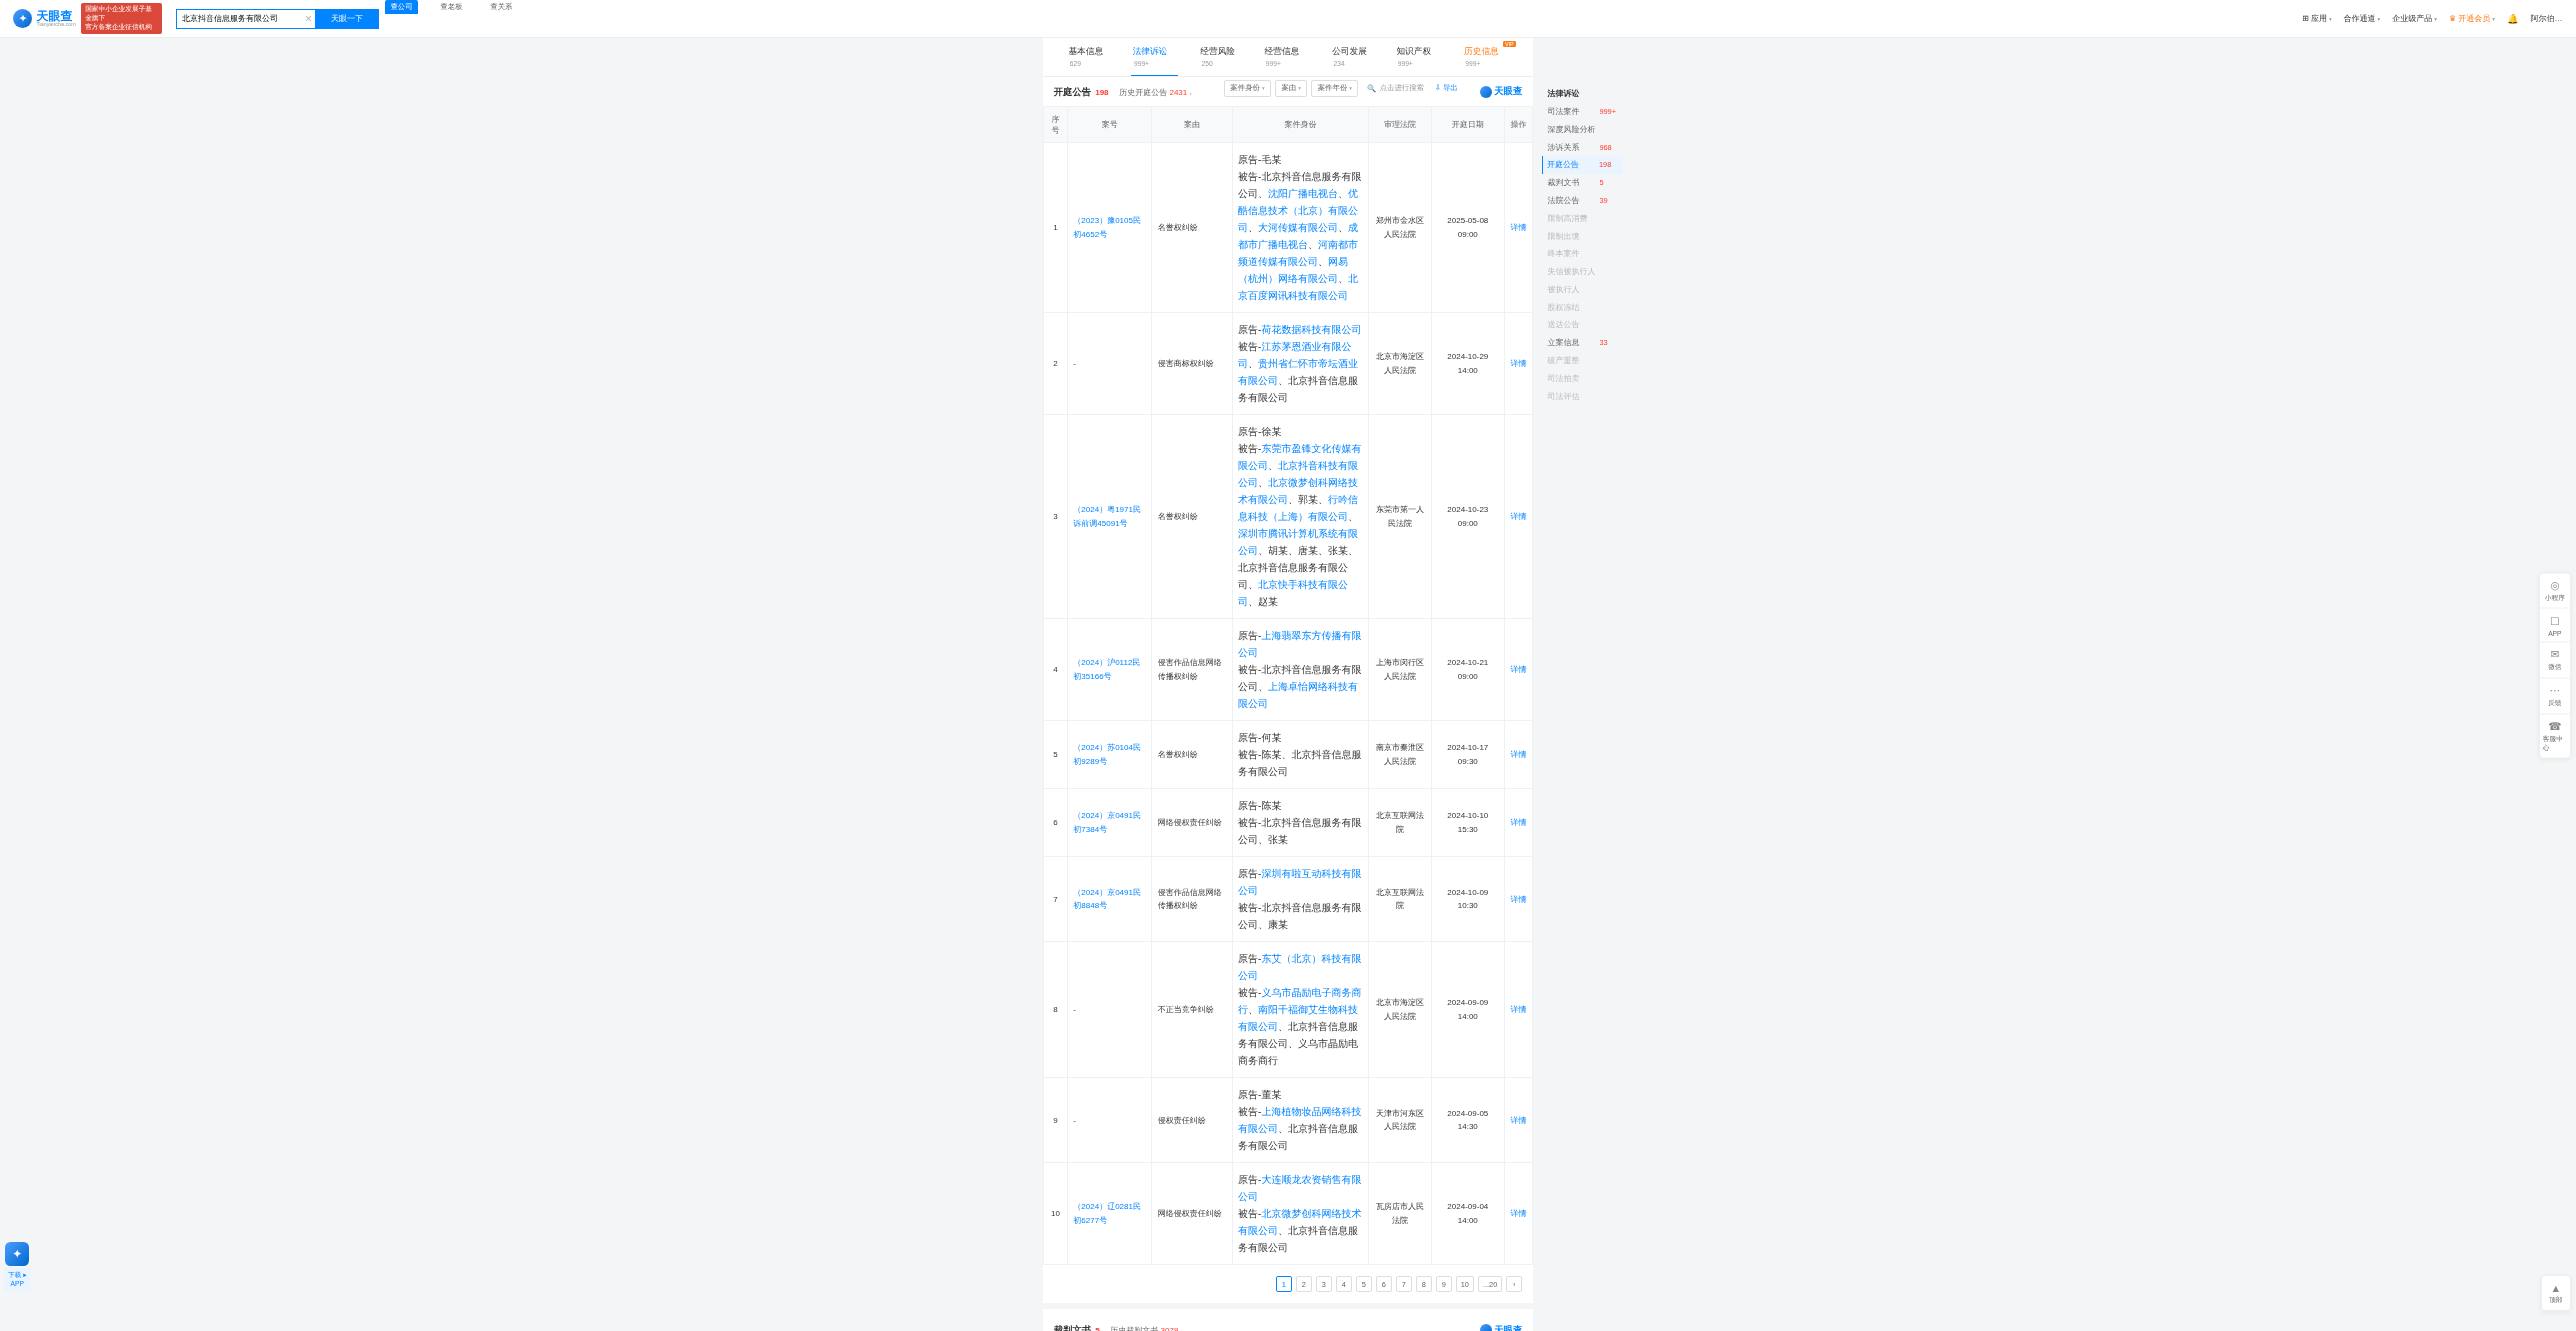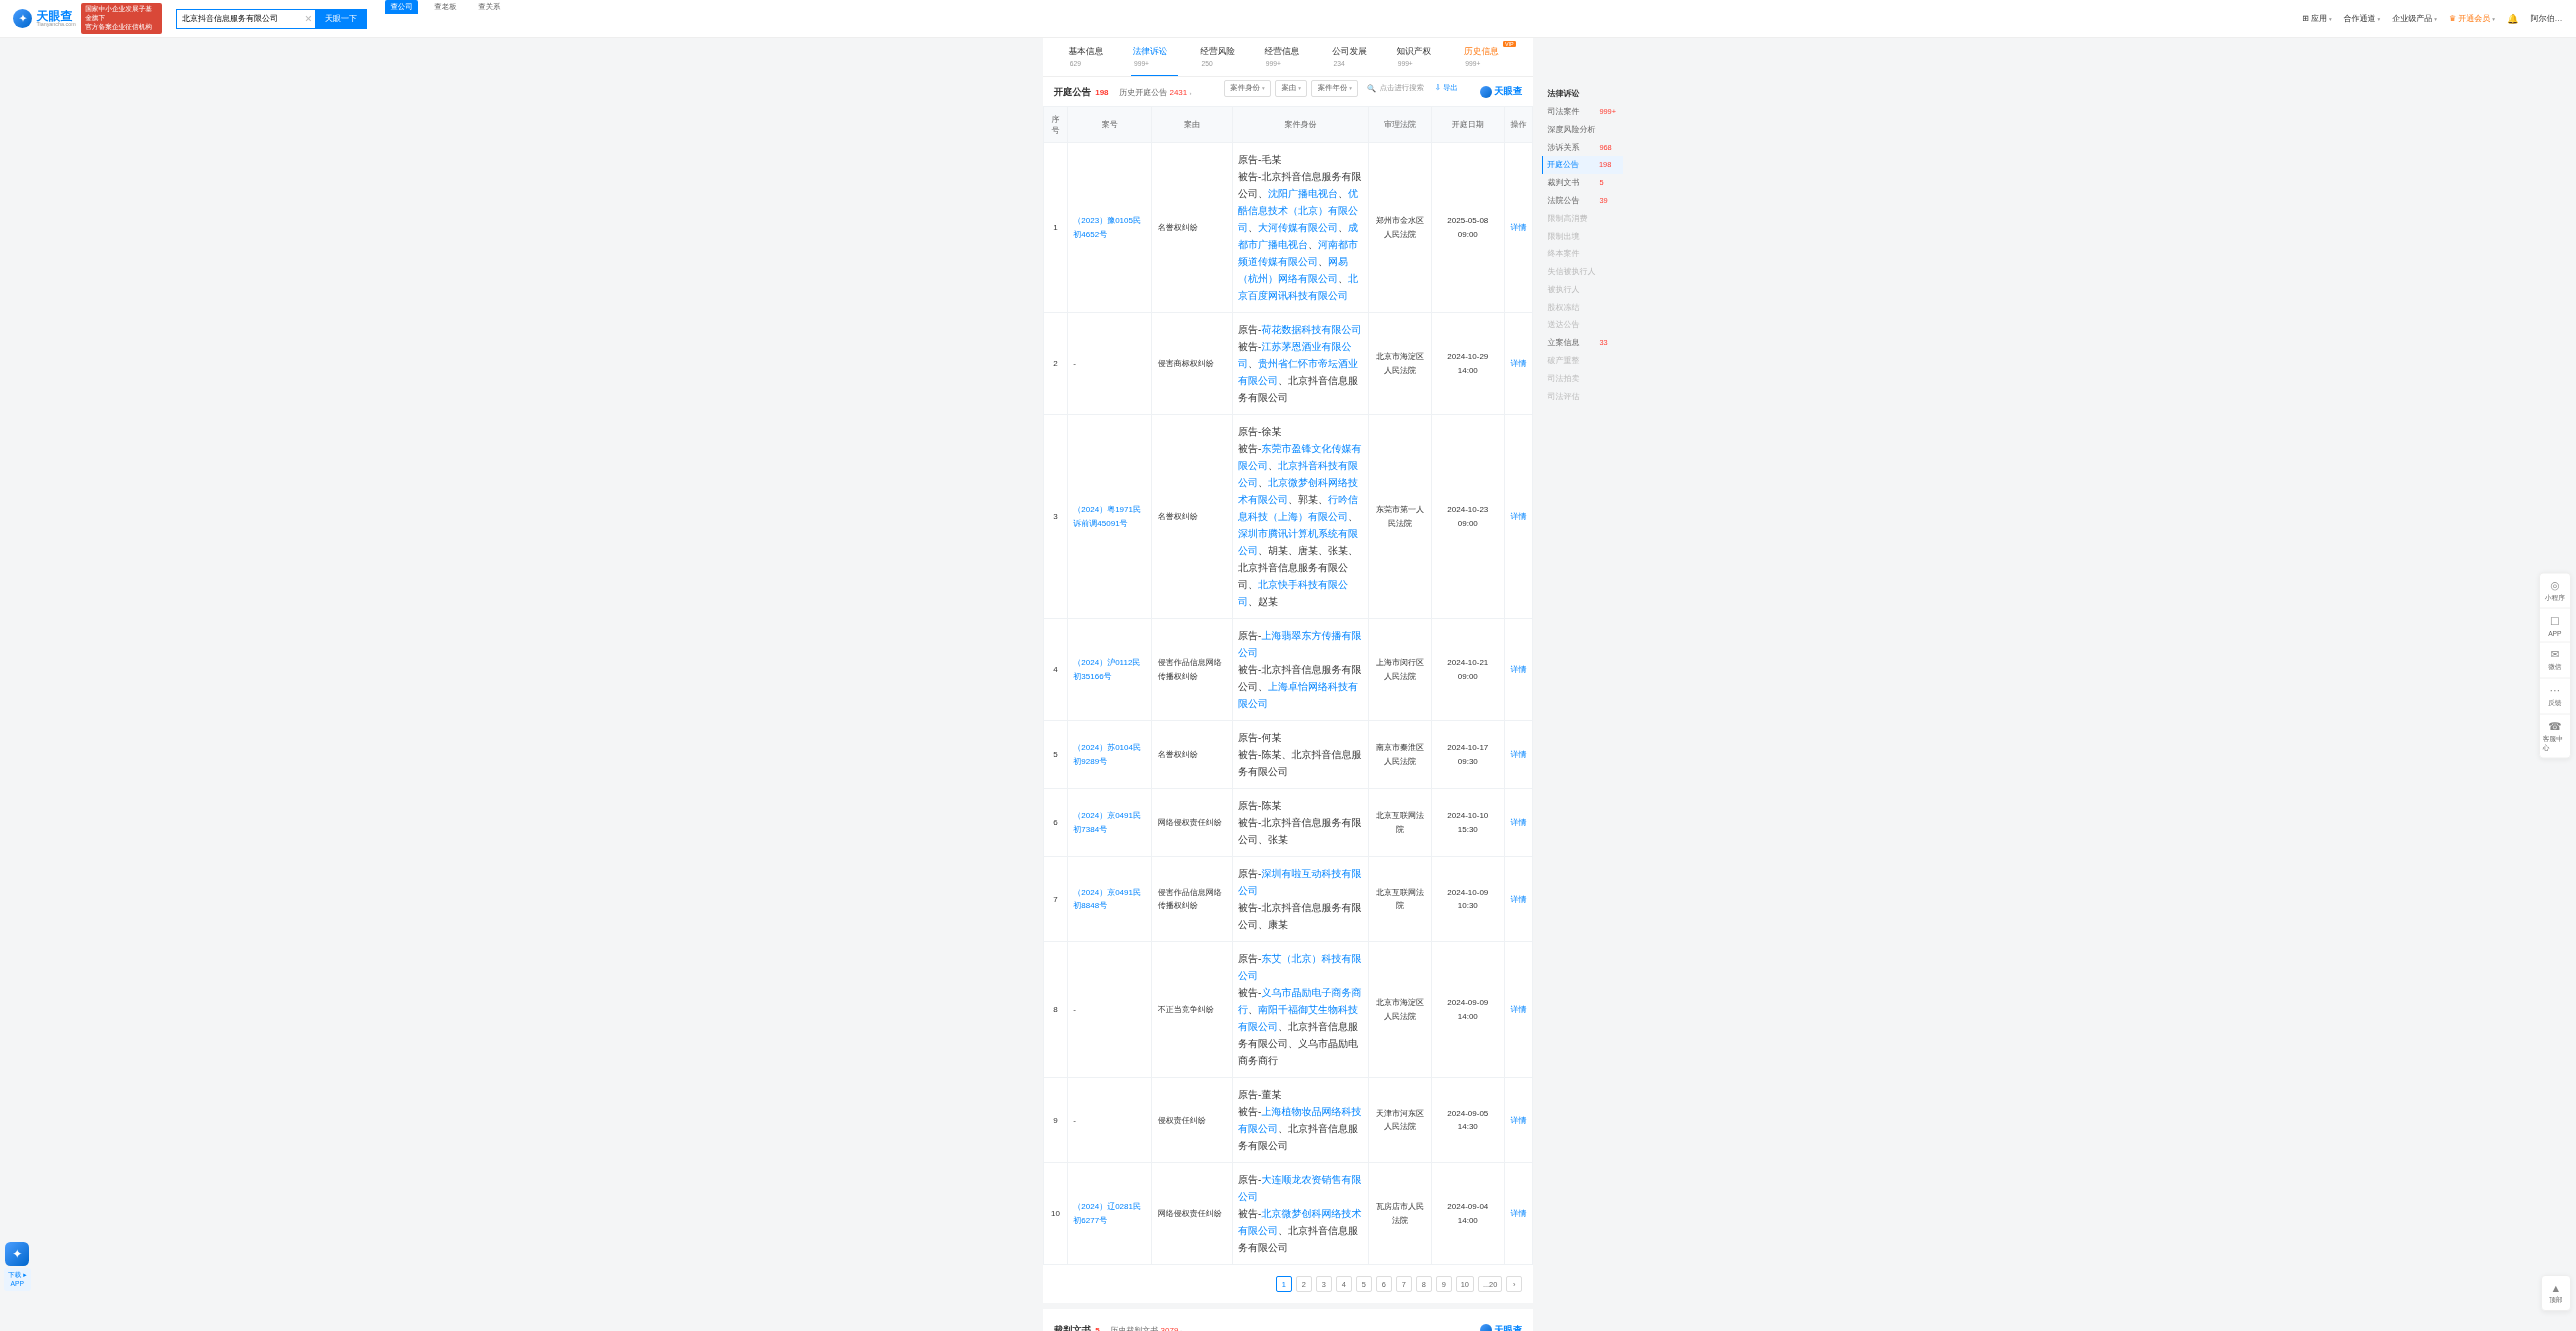--- a/index.html
+++ b/index.html
@@ -6,27 +6,27 @@
 body{font-family:"PingFang SC","Microsoft YaHei",sans-serif;font-size:8px;color:#333;background:#f4f5f6}
 a{color:#0084ff;text-decoration:none;cursor:pointer}
 .header{background:#fff;height:38px;display:flex;align-items:center;padding:0 13.4px;border-bottom:0.7px solid #eee;position:relative}
 .logo-block{display:flex;align-items:center;gap:5.4px;margin-right:8px}
 .logo{display:flex;align-items:center;gap:4px}
 .logo-icon{width:19px;height:19px;border-radius:50%;background:linear-gradient(135deg,#4a9eff,#0066cc);display:flex;align-items:center;justify-content:center;color:#fff;font-size:10.7px}
 .logo-text{display:flex;flex-direction:column;line-height:1}
 .logo-cn{font-size:12px;font-weight:700;color:#0084ff}
 .logo-en{font-size:5.4px;color:#999}
 .red-banner{background:#d94838;color:#fff;font-size:6.7px;padding:2.7px 4px;border-radius:2px;line-height:1.3;width:81px}
-.search-tabs{display:flex;gap:11px;position:absolute;top:0;left:385px}
+.search-tabs{display:flex;gap:17px;position:absolute;top:0;left:385px}
 .search-tab{font-size:7.4px;padding:2px 5.4px;color:#666;cursor:pointer}
 .search-tab.active{background:#0084ff;color:#fff;border-radius:2px 2px 0 0}
 .search-row{display:flex;align-items:center;margin-left:5.4px}
 .search-input{width:141px;height:20px;border:0.7px solid #0084ff;padding:0 16px 0 5.4px;font-size:8px;outline:none}
 .search-clear{position:relative;left:-12px;color:#bbb;cursor:pointer;font-size:9.4px}
-.search-btn{height:20px;background:#0084ff;color:#fff;border:none;padding:0 10px;font-size:8px;cursor:pointer;margin-left:-9.4px}
+.search-btn{height:20px;background:#0084ff;color:#fff;border:none;padding:0 16px;font-size:8px;cursor:pointer;margin-left:-9.4px}
 .header-right{margin-left:auto;display:flex;align-items:center;gap:12px;font-size:8px;color:#333}
 .hr-item{display:flex;align-items:center;gap:2px;cursor:pointer}
 .hr-item .dd{font-size:5.4px;color:#999}
 .vip{color:#ff7d18;font-weight:500}
 .bell{font-size:9.4px}
 .tabs-bar{background:#fff;display:flex;padding:0 13.4px;border-bottom:0.7px solid #eee;margin:0 auto;width:490px}
 .main-tab{padding:8px 12px;font-size:8.7px;color:#333;cursor:pointer;position:relative}
 .main-tab .cnt{font-size:6.7px;color:#999;margin-left:1.3px}
 .main-tab.active{color:#0084ff}
 .main-tab.active::after{content:"";position:absolute;left:15%;right:15%;bottom:0;height:1.3px;background:#0084ff}

